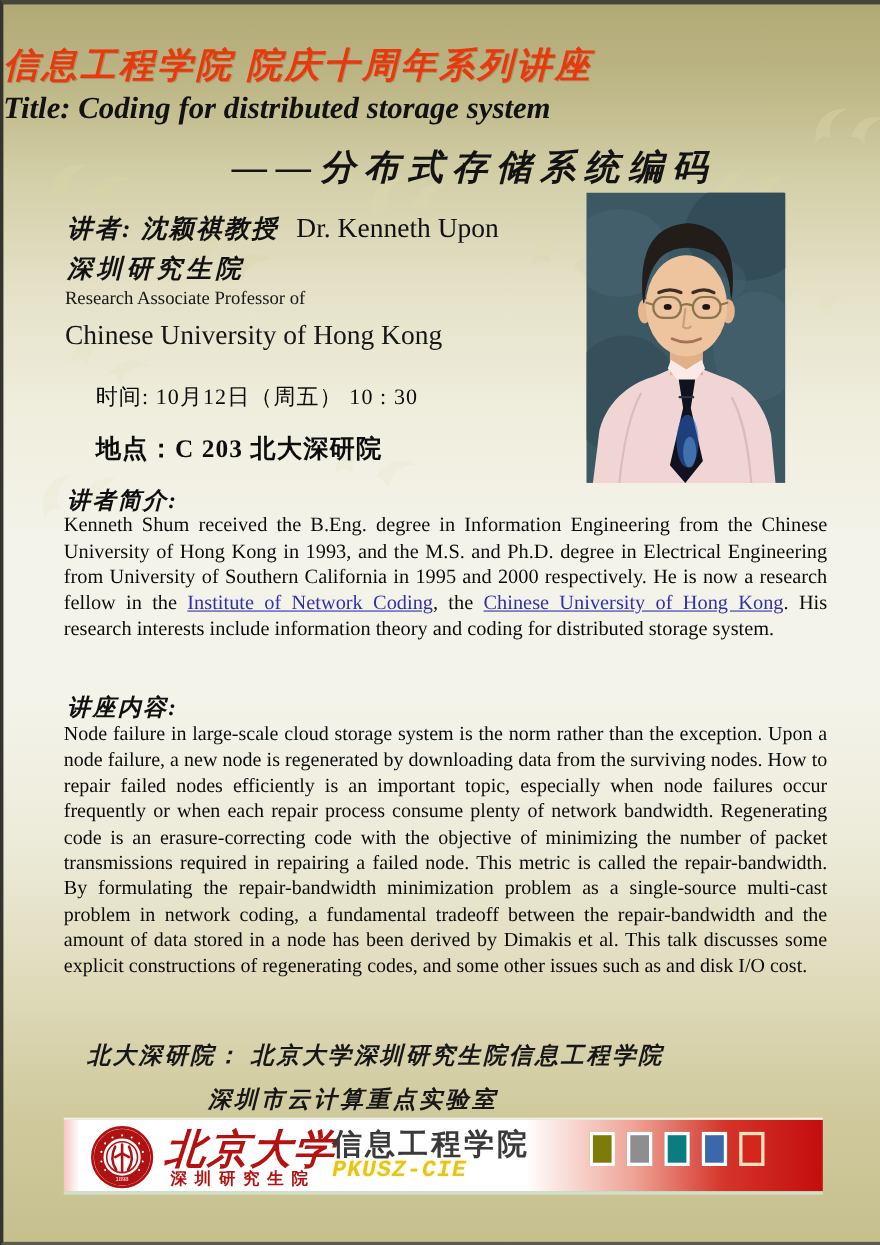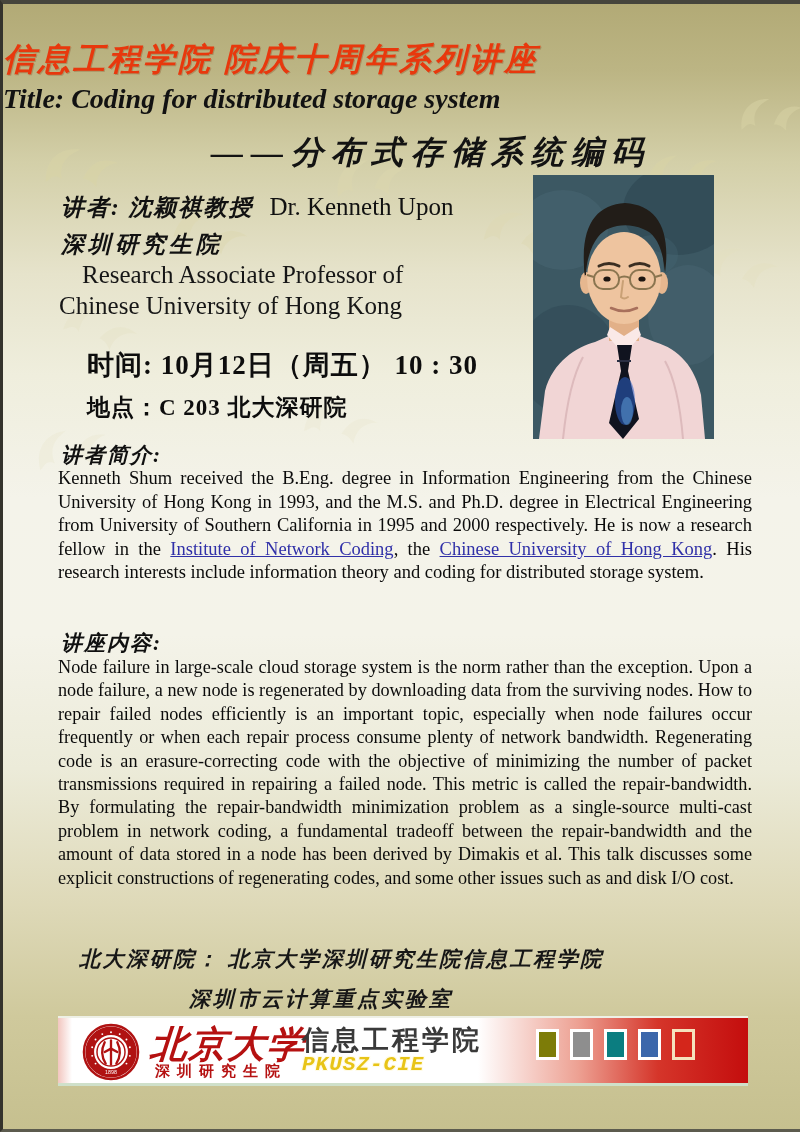--- a/index.html
+++ b/index.html
@@ -30,23 +30,23 @@
   }
   .title-cn{
     position:absolute; top:127px; left:208px;
     color:#131313; font-weight:bold; font-size:32px; letter-spacing:8px; font-style:italic;
   }
 
   .speaker-line{ position:absolute; top:188px; left:58px; white-space:nowrap; }
   .speaker-label{ font-size:23px; font-weight:bold; font-style:italic; color:#111; letter-spacing:2px;}
   .speaker-name{ font-size:25px; color:#111; margin-left:16px; font-style:normal;}
   .affil-cn{ position:absolute; top:225px; left:58px; font-size:23px; font-weight:bold; font-style:italic; color:#111; letter-spacing:4px;}
-  .affil-en1{ position:absolute; top:257px; left:56px; font-size:25px; color:#161616;margin-left:23px;}
+  .affil-en1{ position:absolute; top:257px; left:56px; font-size:17px; color:#161616;}
   .affil-en2{ position:absolute; top:288px; left:56px; font-size:25px; color:#161616;}
-  .time-line{ position:absolute; top:343px; left:84px; font-size:27px; font-weight:bold; color:#0d0d0d; letter-spacing:1px;}
+  .time-line{ position:absolute; top:343px; left:84px; font-size:20px; font-weight:normal; color:#0d0d0d; letter-spacing:1px;}
   .venue-line{ position:absolute; top:388px; left:84px; font-size:23px; font-weight:bold; color:#0d0d0d; letter-spacing:1px;}
 
   .photo{ position:absolute; left:530px; top:171px; width:181px; height:264px; }
   .photo svg{ display:block; }
 
   .sec-heading{
     position:absolute; left:58px; font-size:21px; font-weight:bold; font-style:italic;
     color:#101010; letter-spacing:2px;
   }
   .bio-heading{ top:437px; }

